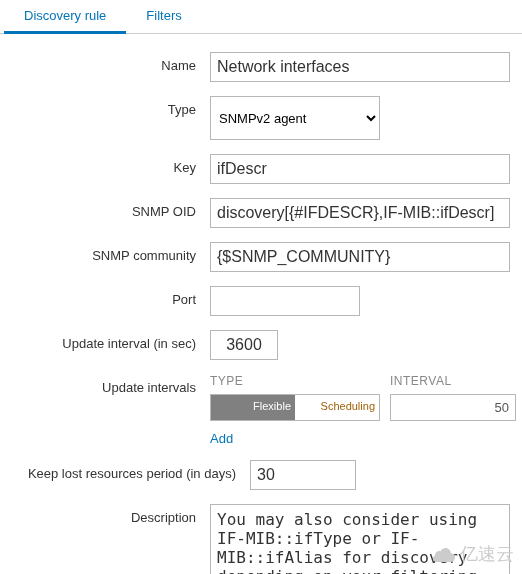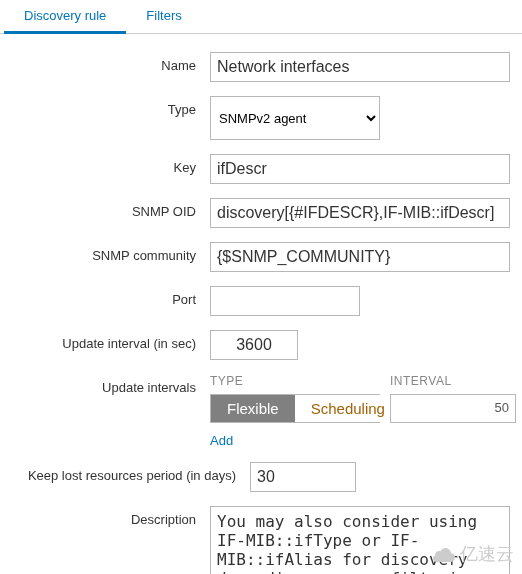--- a/index.html
+++ b/index.html
@@ -43,21 +43,21 @@
 .fld { flex: 1; }
 .txt {
   border: 1px solid #b7b7b7;
   padding: 5px 6px;
   font-size: 16px;
   color: #333;
   background: #fff;
 }
 .txt.w300 { width: 300px; }
 .txt.w150 { width: 150px; }
-.txt.w70 { width: 88px; text-align: center; }
+.txt.w70 { width: 68px; text-align: center; }
 .sel {
   border: 1px solid #b7b7b7;
   padding: 4px 4px;
   font-size: 13px;
   width: 170px;
   background: #fff;
   height: 44px;
 }
 textarea.txt {
   width: 300px;
@@ -76,23 +76,23 @@
 .ci-int-col { flex: 1; }
 .ci-body { display: flex; margin-bottom: 10px; }
 .seg {
   display: flex;
   border: 1px solid #b7b7b7;
   width: 170px;
 }
 .seg-btn {
   flex: 1;
   text-align: right;
-  padding: 5px 16px;
+  padding: 5px 4px;
   cursor: pointer;
-  font-size: 15px;
+  font-size: 11px;
 }
 .seg-btn.active { background: #808080; color: #fff; }
 .seg-btn.inactive { background: #fff; color: #a16207; }
 .ci-interval {
   margin-left: 10px;
   border: 1px solid #b7b7b7;
   padding: 5px 6px;
   flex: 1;
   text-align: right;
   color: #555;

